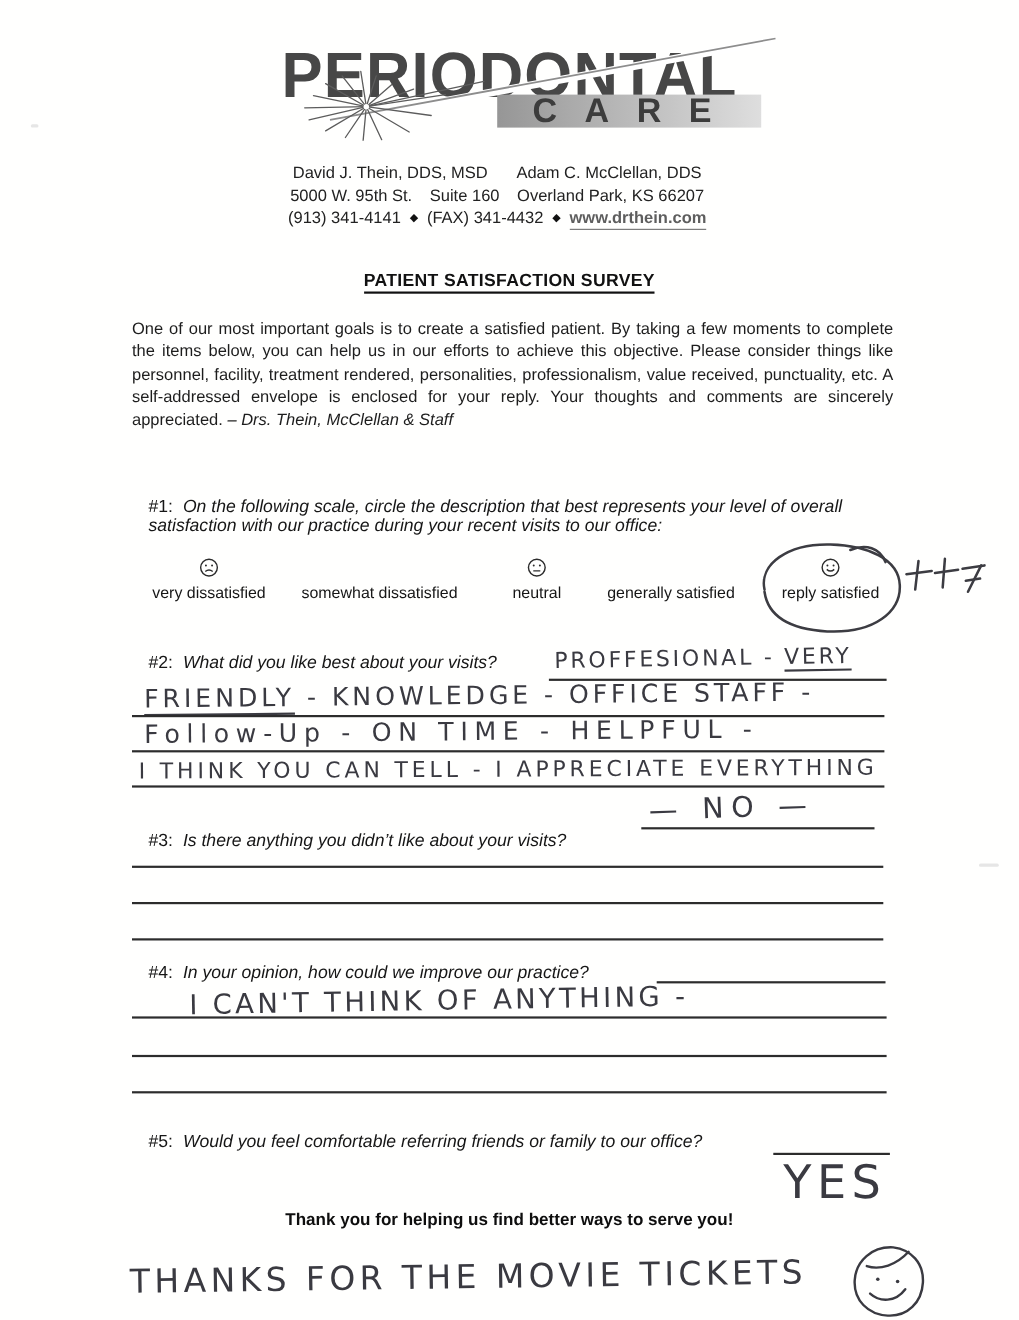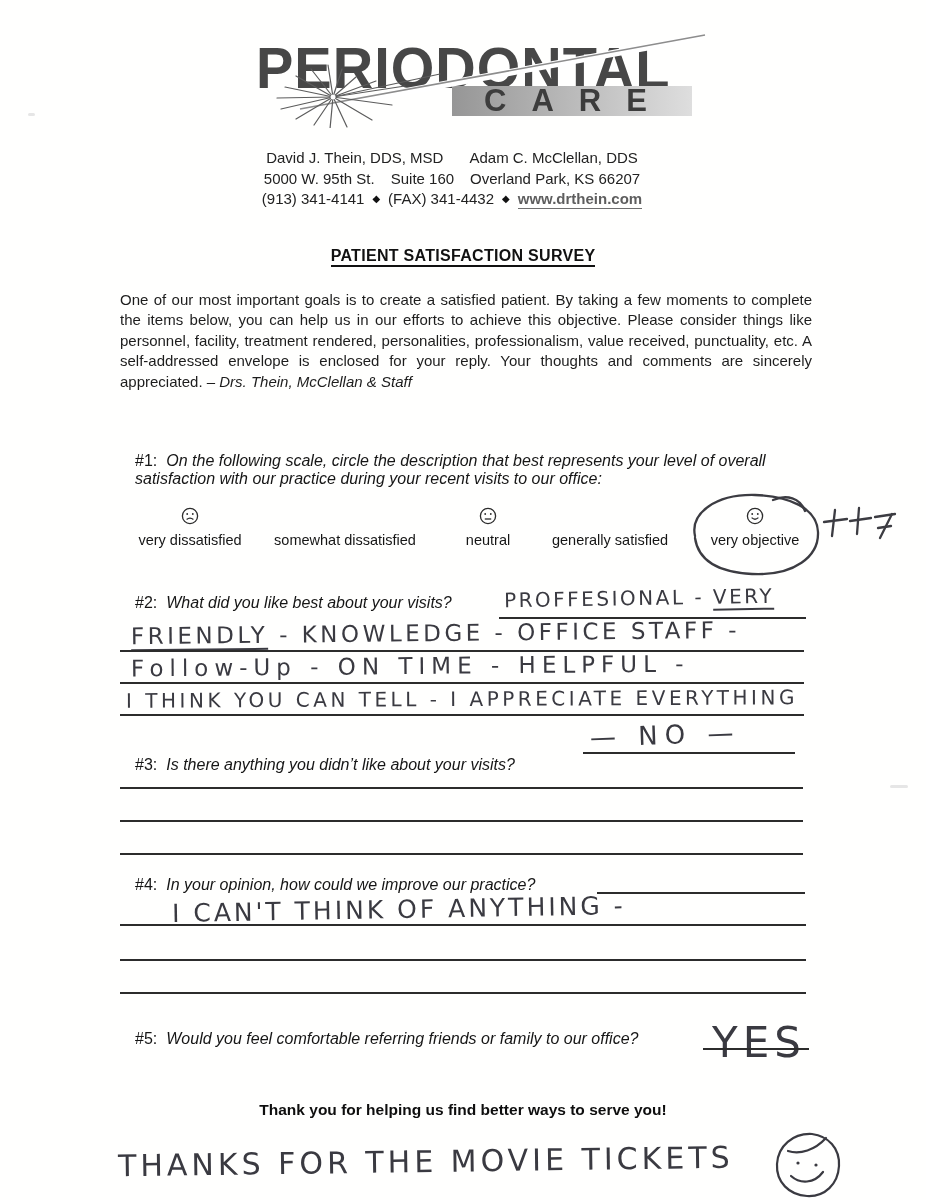--- a/index.html
+++ b/index.html
@@ -66,21 +66,21 @@
     position:absolute;font-family:"DejaVu Sans",sans-serif;color:#3a3a41;
     white-space:nowrap;font-weight:400;
   }
   .hw-u{border-bottom:2px solid #3a3a41;padding-bottom:0px;}
   .hw1{left:504px;top:586px;font-size:20px;letter-spacing:2.5px;transform:rotate(-1deg);}
   .hw2{left:131px;top:620px;font-size:23px;letter-spacing:3.5px;transform:rotate(-.6deg);}
   .hw3{left:131px;top:653px;font-size:23px;letter-spacing:6px;transform:rotate(-.5deg);}
   .hw4{left:126px;top:687px;font-size:20px;letter-spacing:3.5px;transform:rotate(-.3deg);}
   .hw-no{left:590px;top:720px;font-size:26px;letter-spacing:7px;transform:rotate(-2deg);}
   .hw-q4{left:172px;top:895px;font-size:25px;letter-spacing:3px;transform:rotate(-1deg);}
-  .hw-yes{left:712px;top:1018px;font-size:42px;letter-spacing:5px;}
+  .hw-yes{left:712px;top:1050px;font-size:42px;letter-spacing:5px;}
   .hw-note{left:118px;top:1144px;font-size:30px;letter-spacing:4px;transform:rotate(-.8deg);}
 
   .footer{
     position:absolute;left:0;top:1101px;width:926px;text-align:center;
     font-size:15.5px;font-weight:bold;color:#0e0e0e;
   }
 
   .artifact{position:absolute;background:#d8d8d8;border-radius:2px;opacity:.65;}
   svg{display:block;}
 </style>
@@ -179,21 +179,21 @@
 
   <div class="scale-opt" style="left:665px;">
     <div class="scale-face">
       <svg width="20" height="20" viewBox="0 0 20 20" style="margin:0 auto;" fill="none" stroke="#2c2c2c" stroke-width="1.3">
         <circle cx="10" cy="10" r="7.6"></circle>
         <circle cx="7.2" cy="8" r="0.9" fill="#2c2c2c" stroke="none"></circle>
         <circle cx="12.8" cy="8" r="0.9" fill="#2c2c2c" stroke="none"></circle>
         <path d="M6.6 11.6 Q10 14.8 13.4 11.6"></path>
       </svg>
     </div>
-    <div class="scale-label">very objective</div>
+    <div class="scale-label">reply satisfied</div>
   </div>
 
   <svg class="abs" style="left:683px;top:486px;" width="225" height="102" viewBox="0 0 225 102" fill="none" stroke="#3c3c42" stroke-width="2.3" stroke-linecap="round" aria-label="very satisfied">
     <path d="M 12 50 C 7 27, 33 8, 72 9 C 106 10, 134 22, 135 46 C 136 70, 112 90, 69 88 C 33 86, 15 73, 12 52"></path>
     <path d="M 90 14 C 104 8, 117 12, 122 25"></path>
     <g aria-label="++7">
       <path d="M152 24 L149 50"></path>
         <path d="M141 36 L164 33"></path>
       <path d="M176 22 L174 48"></path>
         <path d="M167 35 L188 32"></path>

